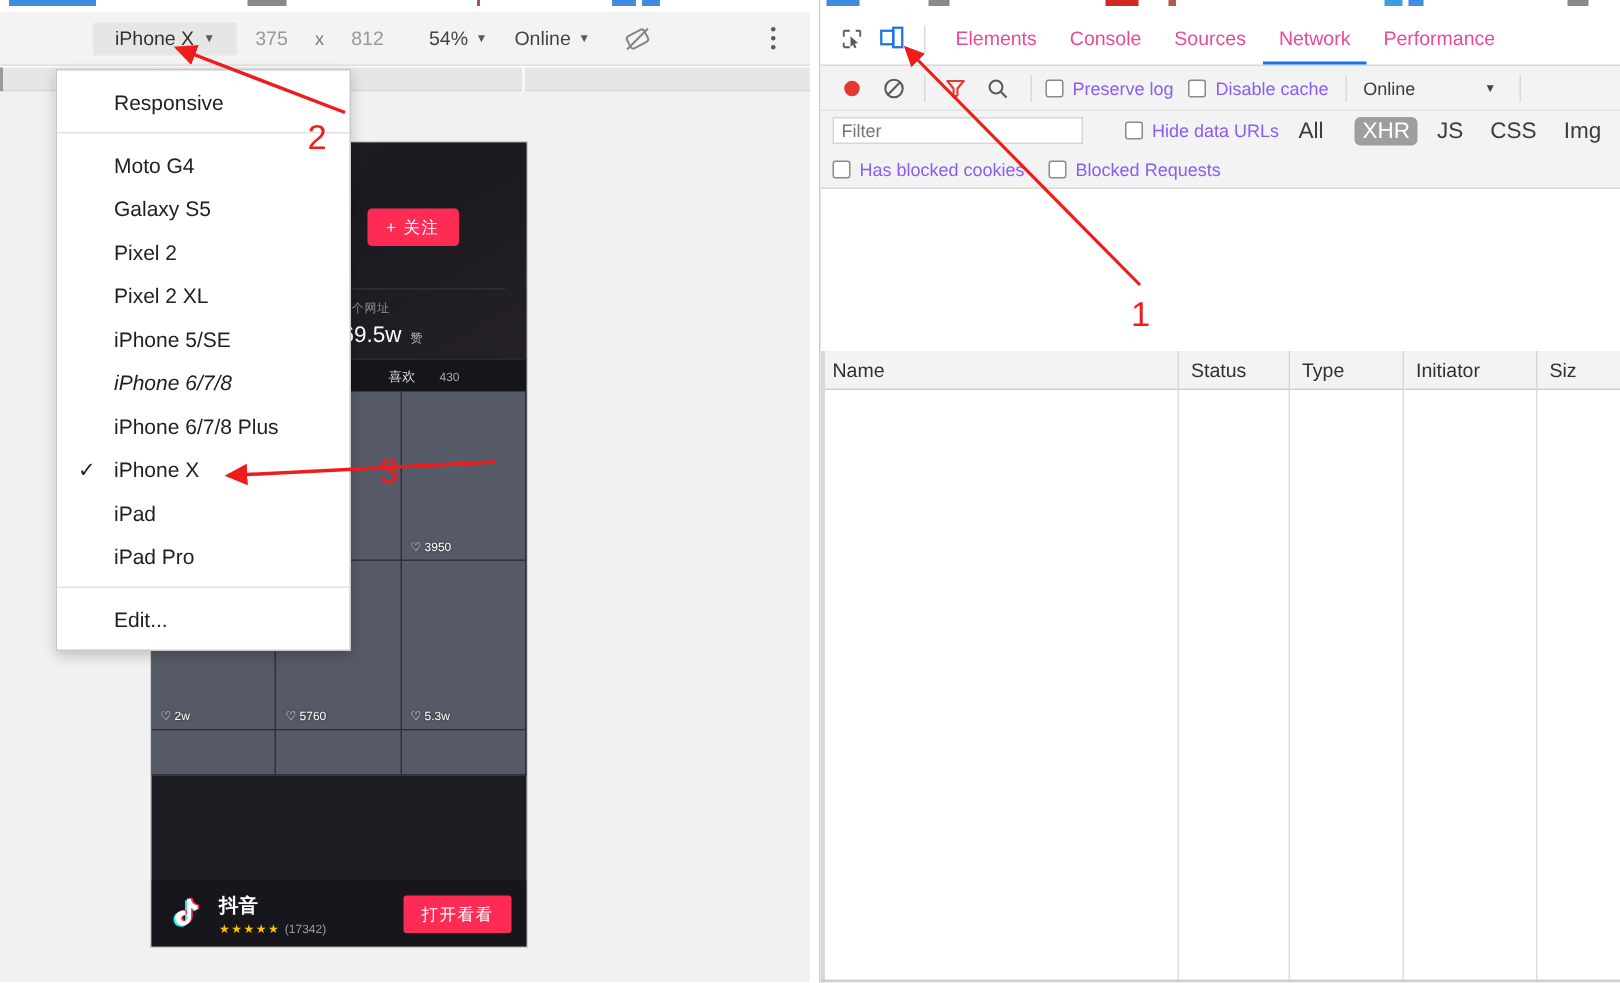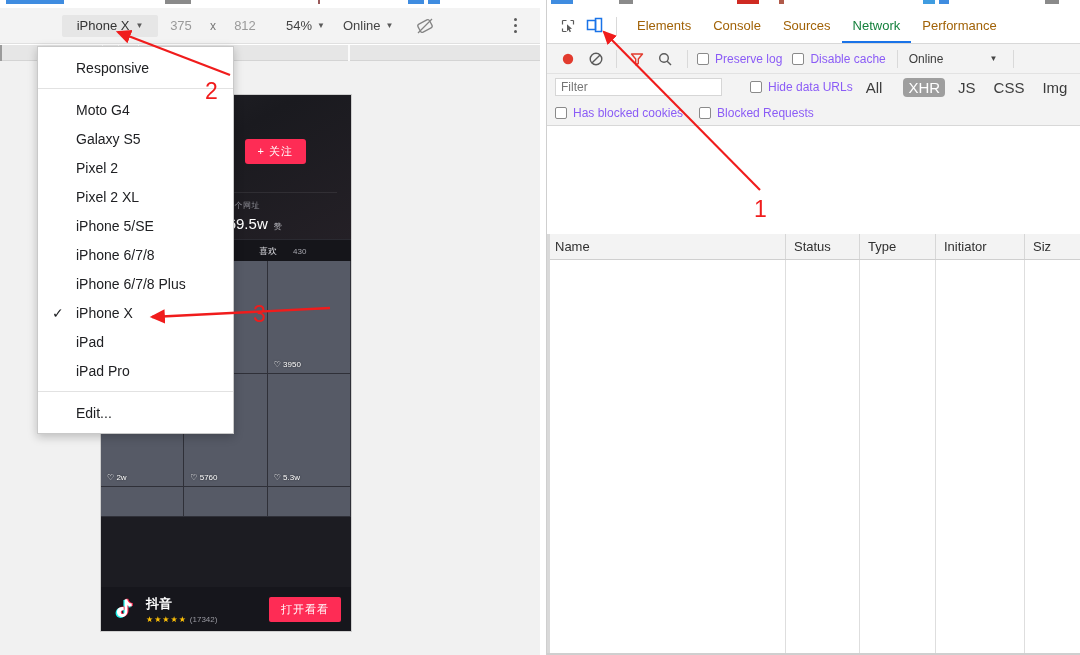--- a/index.html
+++ b/index.html
@@ -154,24 +154,24 @@
     position: absolute; left: 0; top: 8px; width: 534px; height: 36px;
     background: #fff; border-bottom: 1px solid #d8d8d8;
     display: flex; align-items: center; padding-left: 8px;
   }
   .icon-btn {
     width: 26px; height: 24px; display: flex; align-items: center;
     justify-content: center; cursor: default; border-radius: 2px;
   }
   .dv-vsep { width: 1px; height: 18px; background: #d9d9d9; margin: 0 9px; }
   .dv-tab {
-    font-size: 13px; color: #a16207; padding: 0 11px; height: 35px;
+    font-size: 13px; color: #ec4899; padding: 0 11px; height: 35px;
     display: flex; align-items: center; cursor: default; white-space: nowrap;
   }
-  .dv-tab.active { color: #15803d; box-shadow: inset 0 -2px 0 #1a73e8; }
+  .dv-tab.active { color: #ec4899; box-shadow: inset 0 -2px 0 #1a73e8; }
 
   .dv-netbar {
     position: absolute; left: 0; top: 44px; width: 534px; height: 30px;
     background: #f3f3f3; border-bottom: 1px solid #e2e2e2;
     display: flex; align-items: center; padding-left: 8px; gap: 2px;
   }
   .chk { width: 12px; height: 12px; border: 1px solid #8a8a8a; border-radius: 2px; background: #fff; display:inline-block; }
   .chklabel {
     display: flex; align-items: center; gap: 6px; font-size: 12px;
     color: #8b5cf6; cursor: default; white-space: nowrap;
@@ -368,21 +368,21 @@
         </div>
       <div class="dm-item" style="position:relative;">
           <span>Pixel 2</span>
         </div>
       <div class="dm-item" style="position:relative;">
           <span>Pixel 2 XL</span>
         </div>
       <div class="dm-item" style="position:relative;">
           <span>iPhone 5/SE</span>
         </div>
-      <div class="dm-item" style="position:relative;">
+      <div class="dm-item" style="position:relative;font-style:italic;">
           <span>iPhone 6/7/8</span>
         </div>
       <div class="dm-item" style="position:relative;">
           <span>iPhone 6/7/8 Plus</span>
         </div>
       <div class="dm-item" style="position:relative;">
         <span class="tick">✓</span>
         <span>iPhone X</span>
       </div>
       <div class="dm-item" style="position:relative;">

